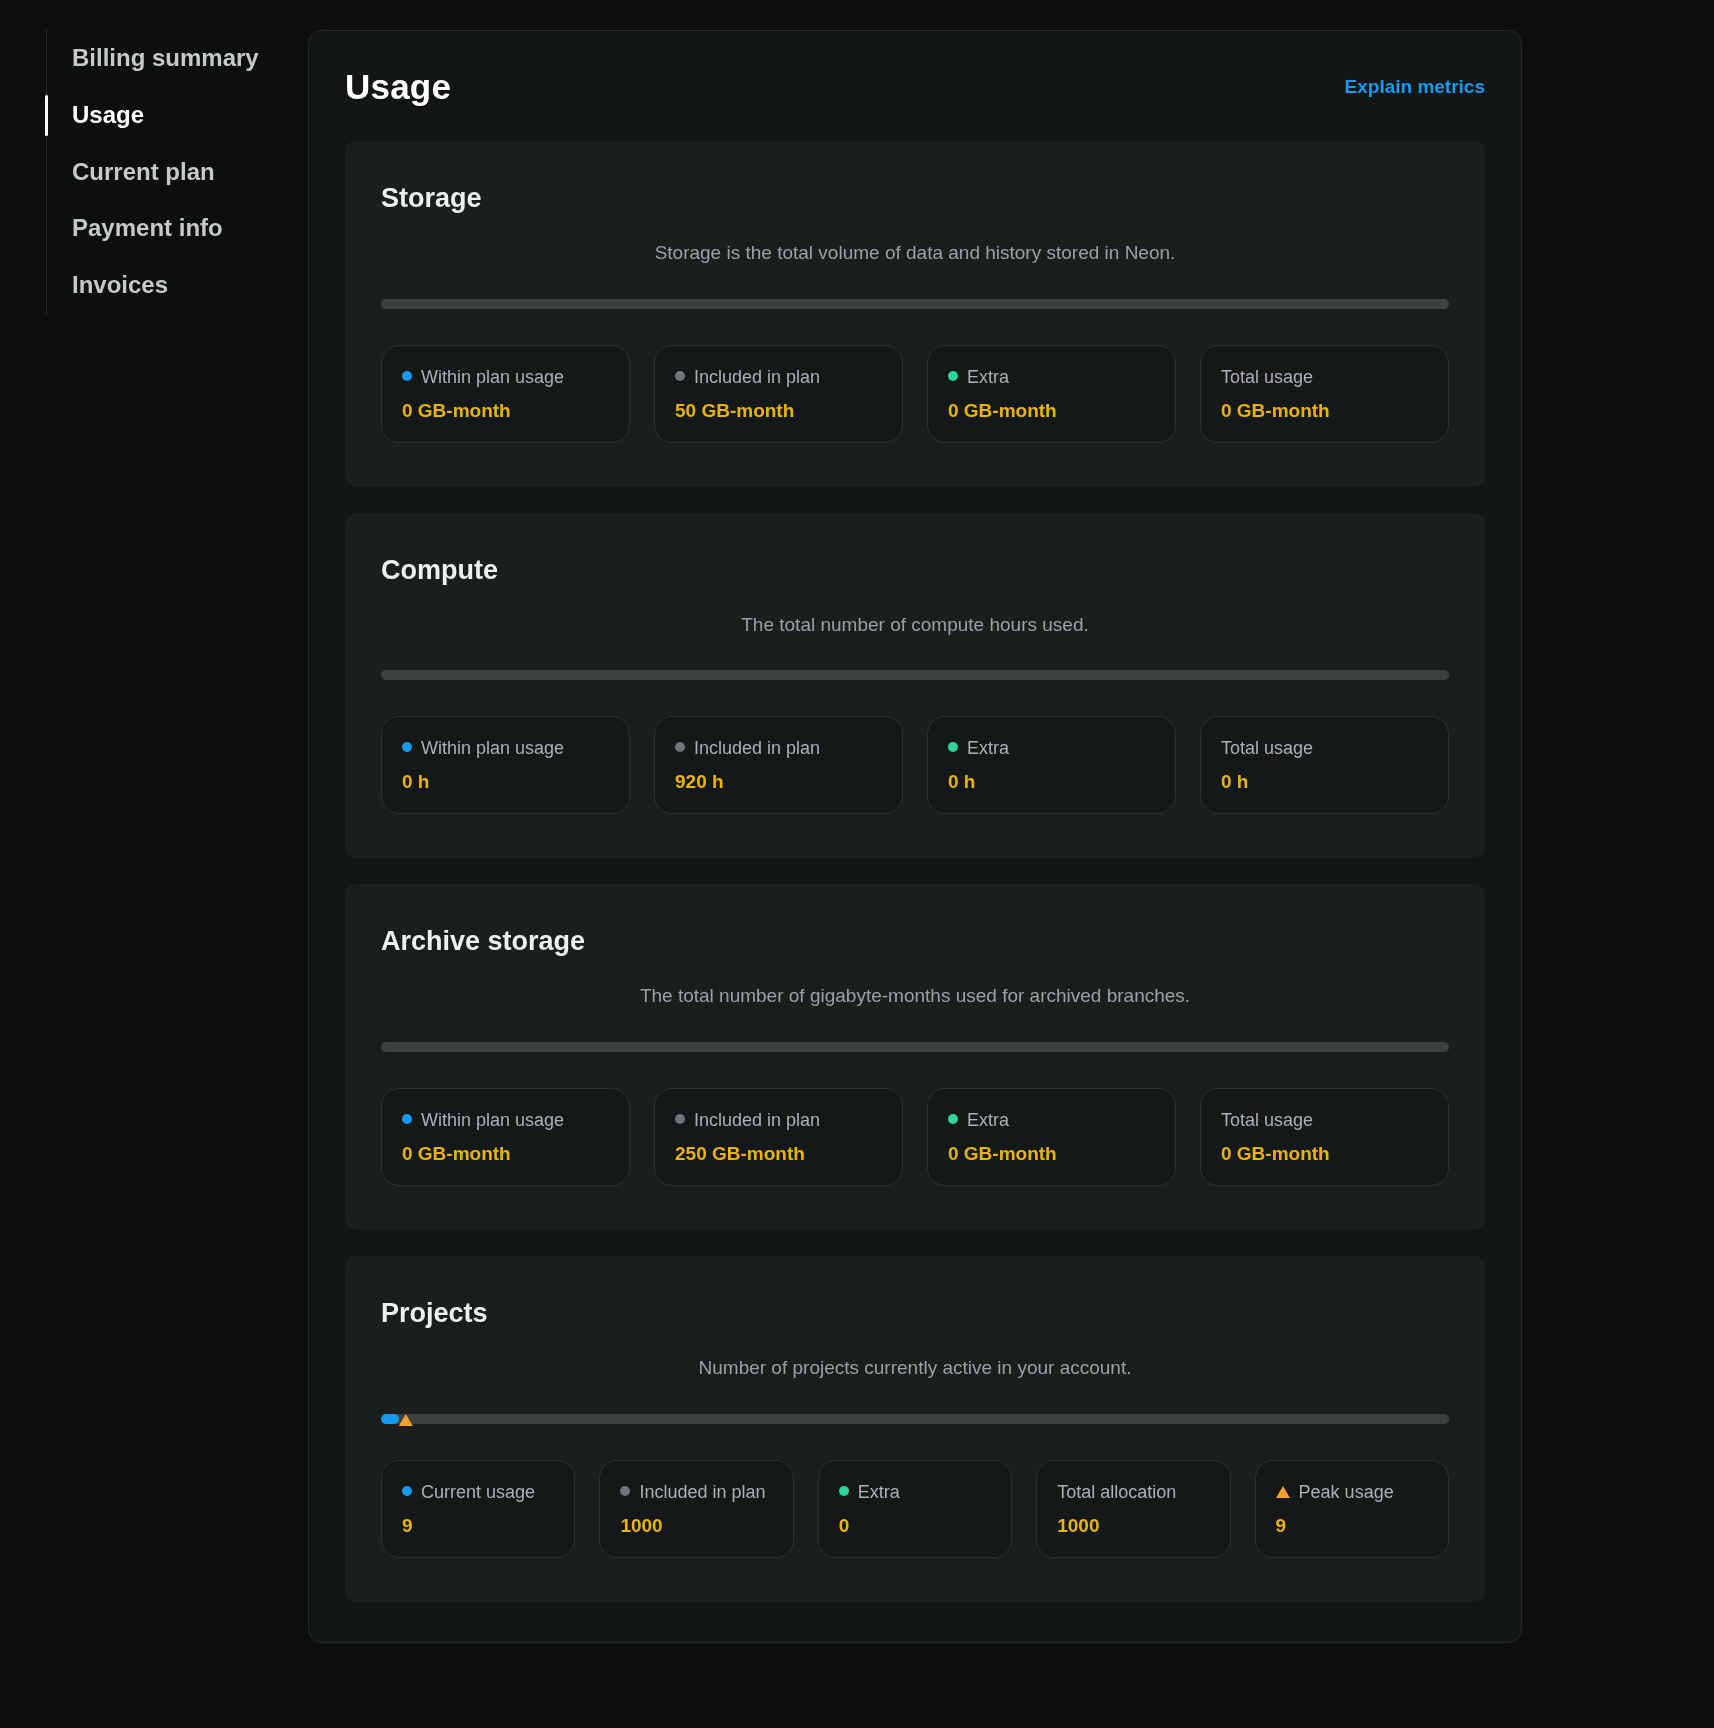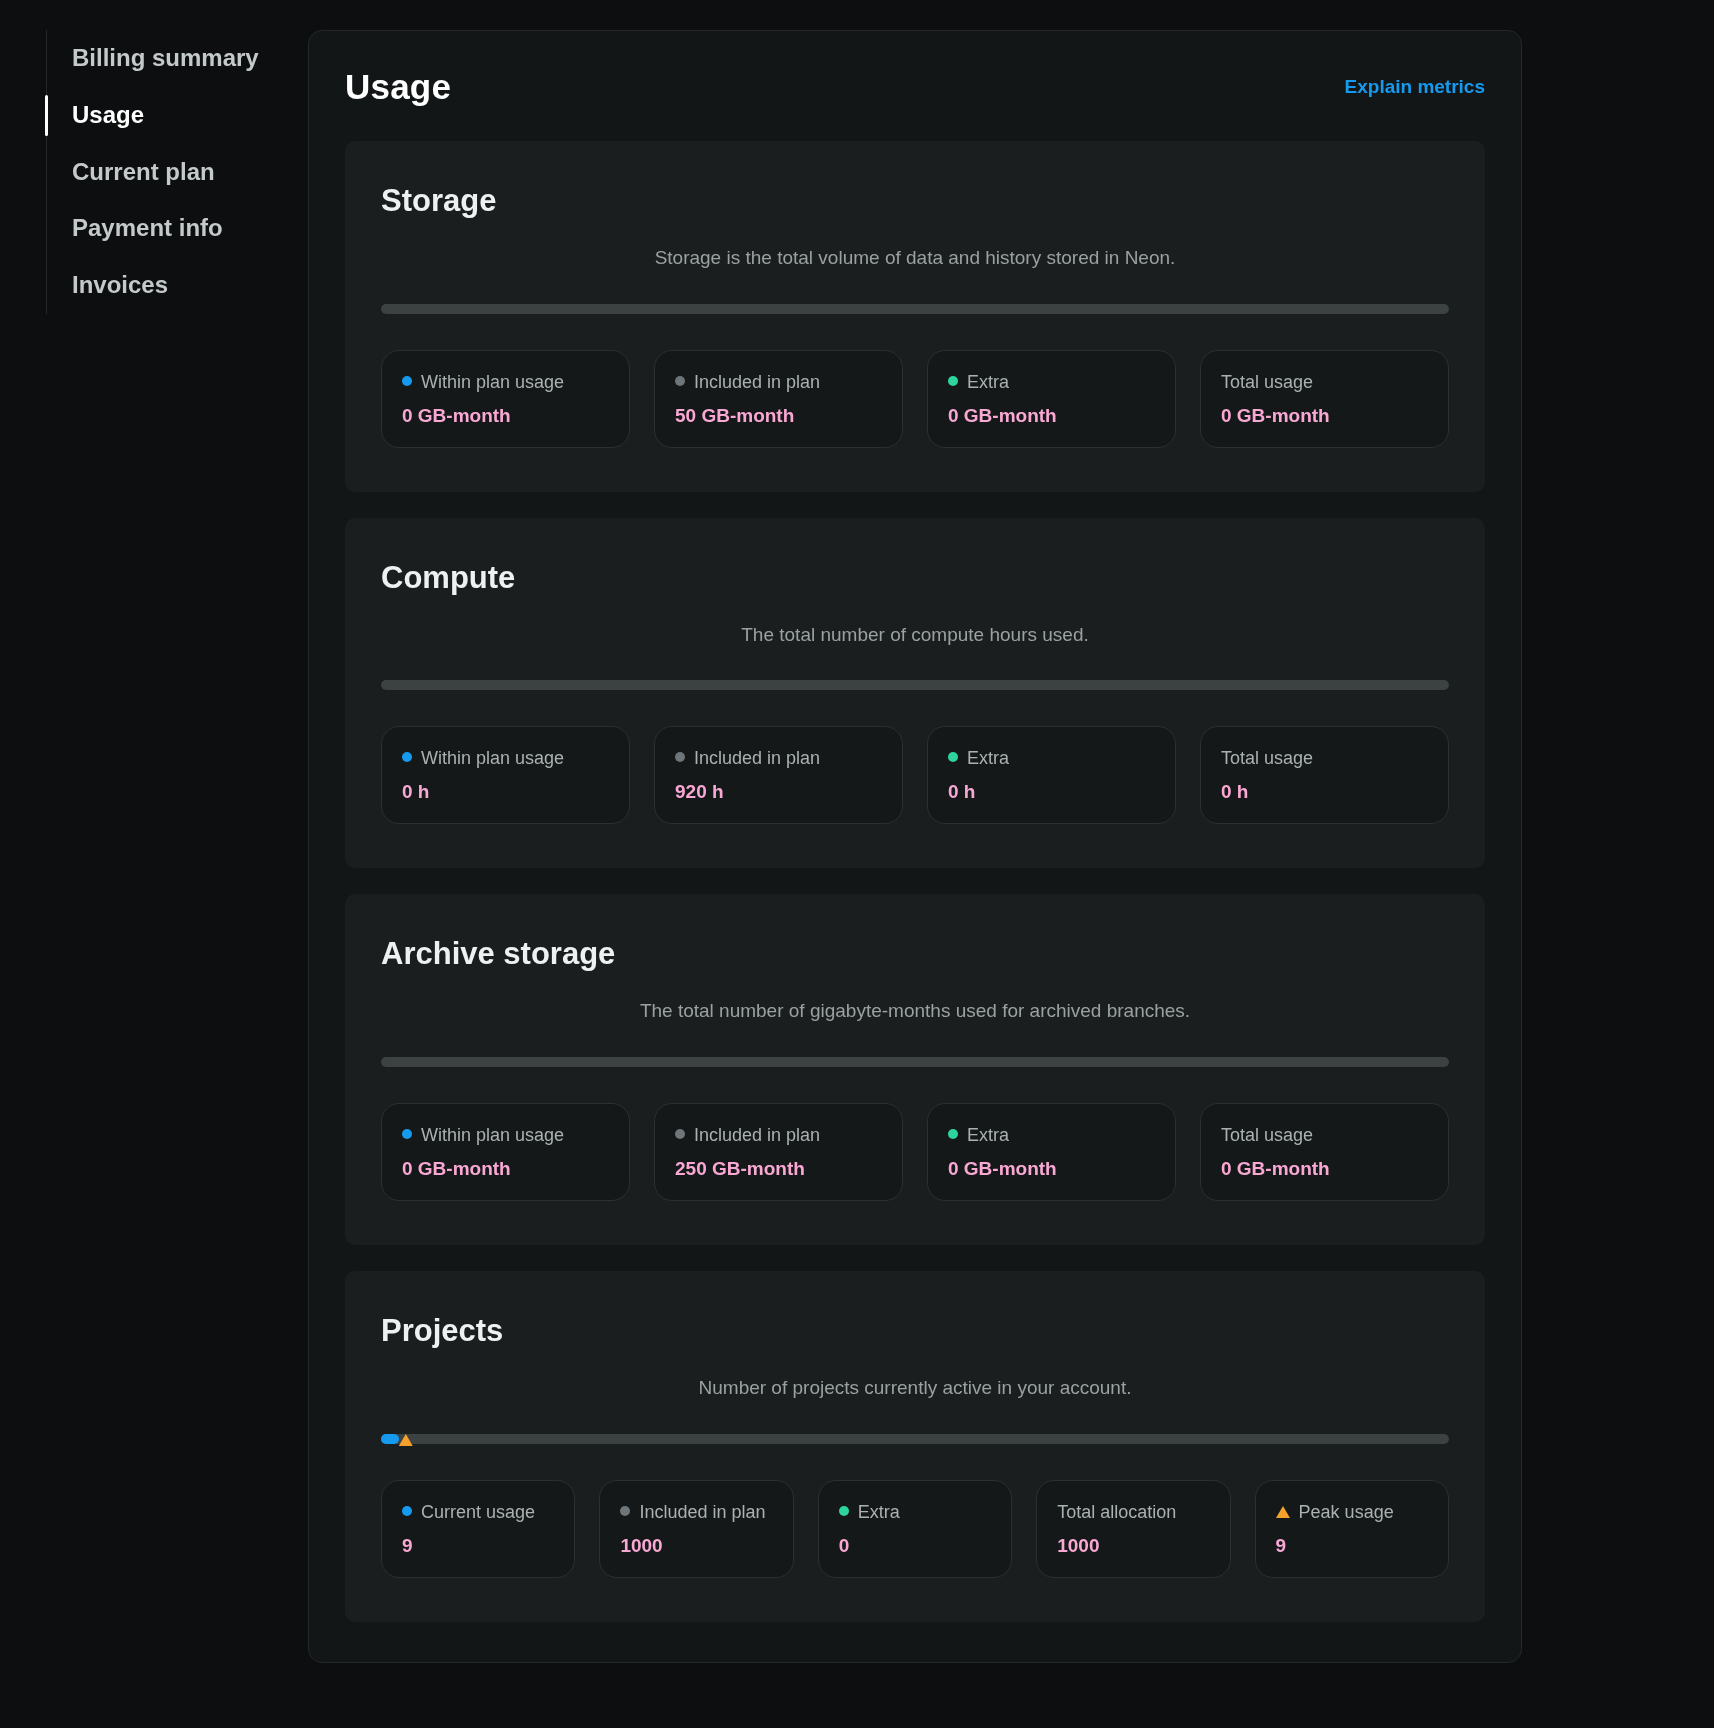--- a/index.html
+++ b/index.html
@@ -82,21 +82,21 @@
   }
   
   .section{
     background:var(--section);
     border-radius:10px;
     padding:42px 36px 44px 36px;
     margin-bottom:26px;
   }
   .section:last-child{margin-bottom:0;}
   .sec-title{
-    font-size:31px;
+    font-size:27px;
     font-weight:600;
     color:#eef1f1;
     margin-bottom:26px;
   }
   .sec-desc{
     font-size:19px;
     color:var(--text-dim);
     margin-bottom:32px;
     line-height:1.4;
     text-align:center;
@@ -153,21 +153,21 @@
     width:0;height:0;
     border-left:7px solid transparent;
     border-right:7px solid transparent;
     border-bottom:12px solid var(--orange,#f5a12b);
     margin-top:7px;
   }
   .stat-value{
     margin-top:10px;
     font-size:19px;
     font-weight:600;
-    color:#f9a8d4;
+    color:#eab308;
   }
 </style>
 </head>
 <body>
 
 <aside class="sidebar">
   <nav class="nav">
       <div class="nav-item">
     <span class="nav-label">Billing summary</span>
   </div>

